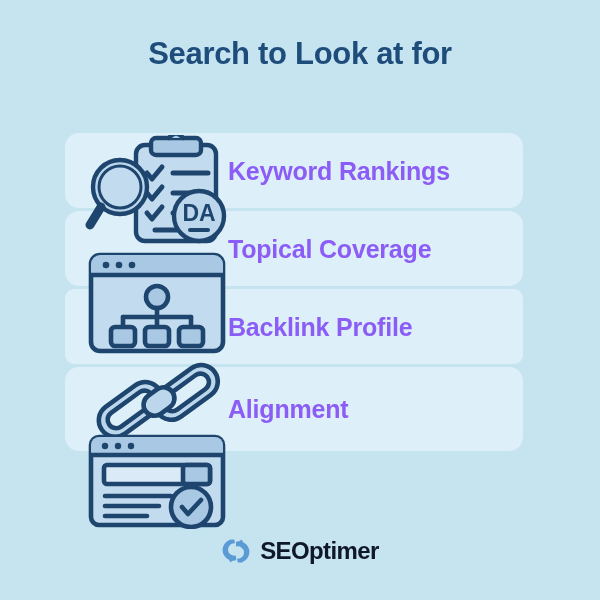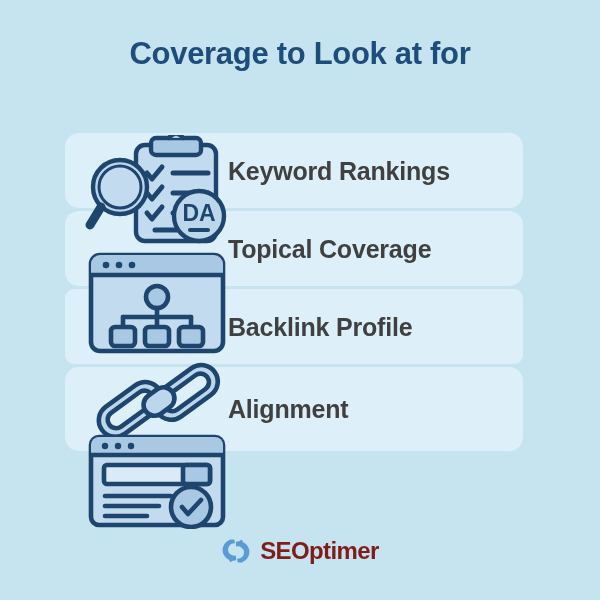--- a/index.html
+++ b/index.html
@@ -60,21 +60,21 @@
   .card-3 { height: 75px; }
   .card-4 { height: 75px; border-radius: 9px; }
   .card-5 { height: 84px; }
 
   .card-label {
     position: relative;
     z-index: 3;
     margin-left: 163px;
     font-size: 25px;
     font-weight: bold;
-    color: #404040;
+    color: #8b5cf6;
     line-height: 1.12;
     letter-spacing: -0.2px;
   }
 
   
   .icon-layer {
     position: absolute;
     left: 81px;
     top: 133px;
     width: 160px;
@@ -99,32 +99,32 @@
     width: 600px;
     display: flex;
     align-items: center;
     justify-content: center;
     gap: 9px;
   }
   .logo-mark { width: 30px; height: 30px; display: block; }
   .logo-text {
     font-size: 24px;
     font-weight: bold;
-    color: #7f1d1d;
+    color: #0f172a;
     letter-spacing: -0.6px;
     line-height: 1;
   }
 </style>
 </head>
 <body>
 
 <div id="infographic">
 
   <div class="title-block">
-    <div class="title-line">Coverage to Look at for</div>
+    <div class="title-line">Search to Look at for</div>
   </div>
 
   <div class="cards">
 
     <div class="card card-1">
       <div class="card-label">Keyword Rankings</div>
     </div>
 
 
     <div class="card card-3">

